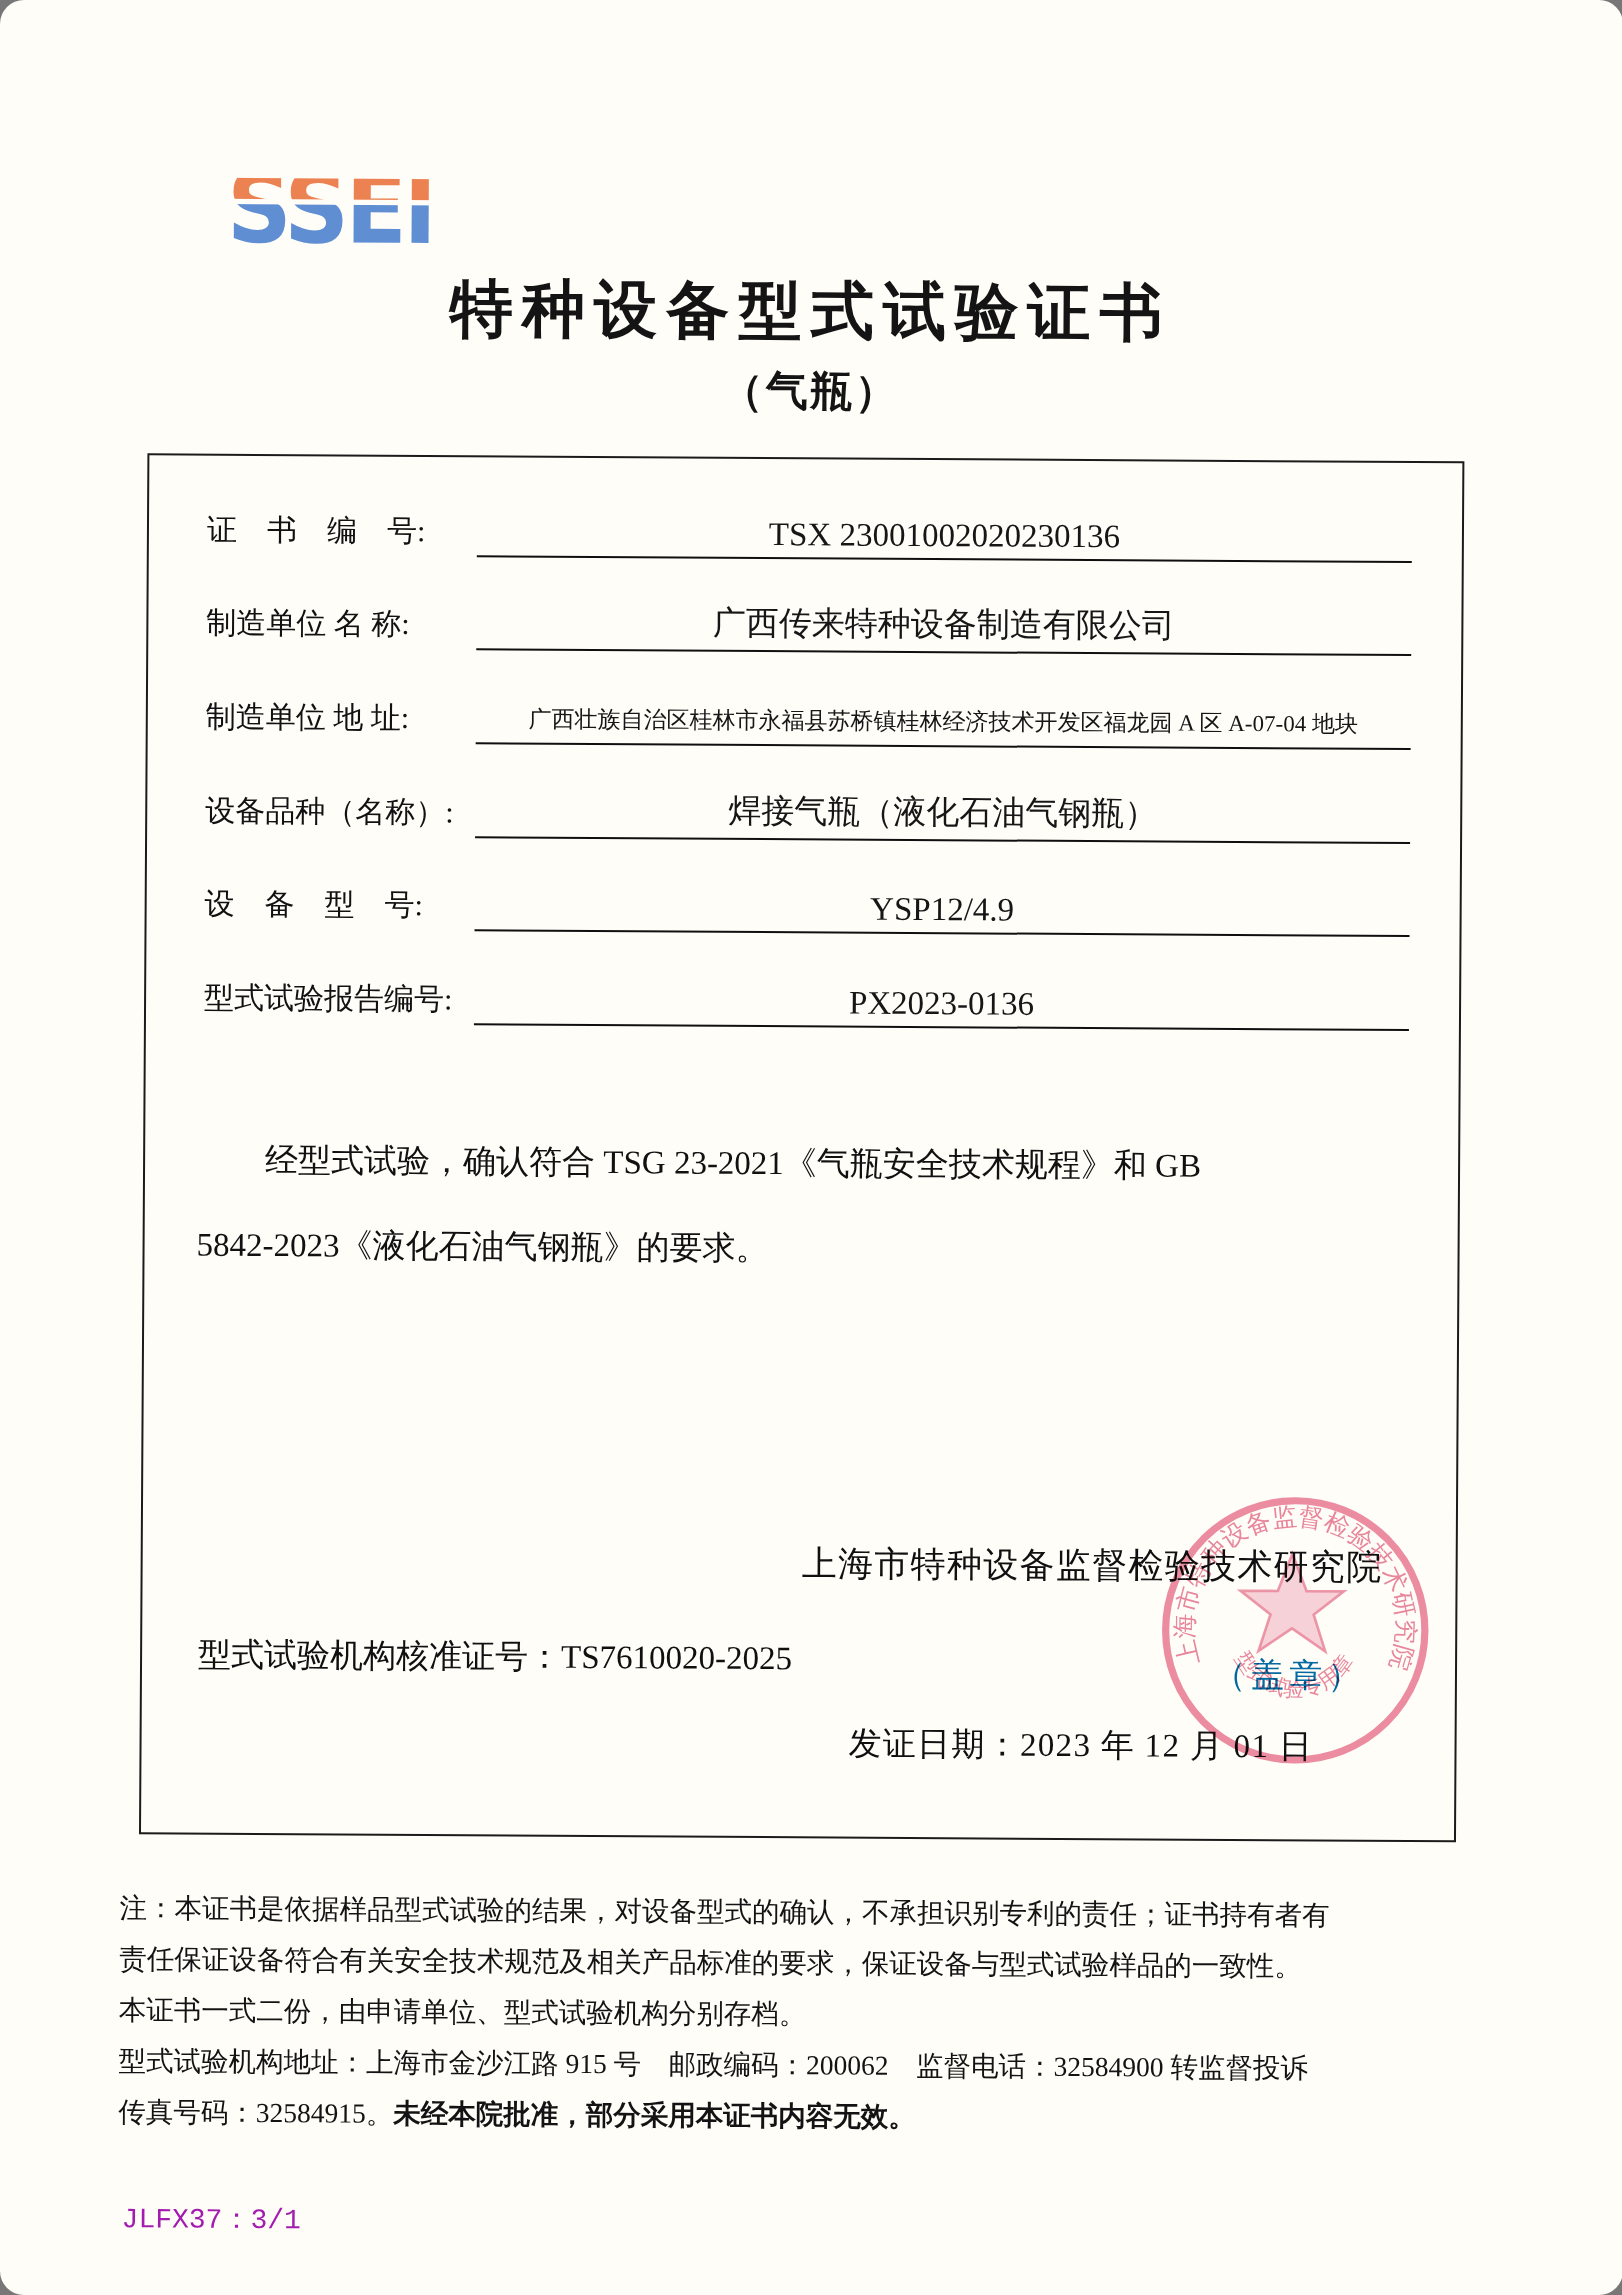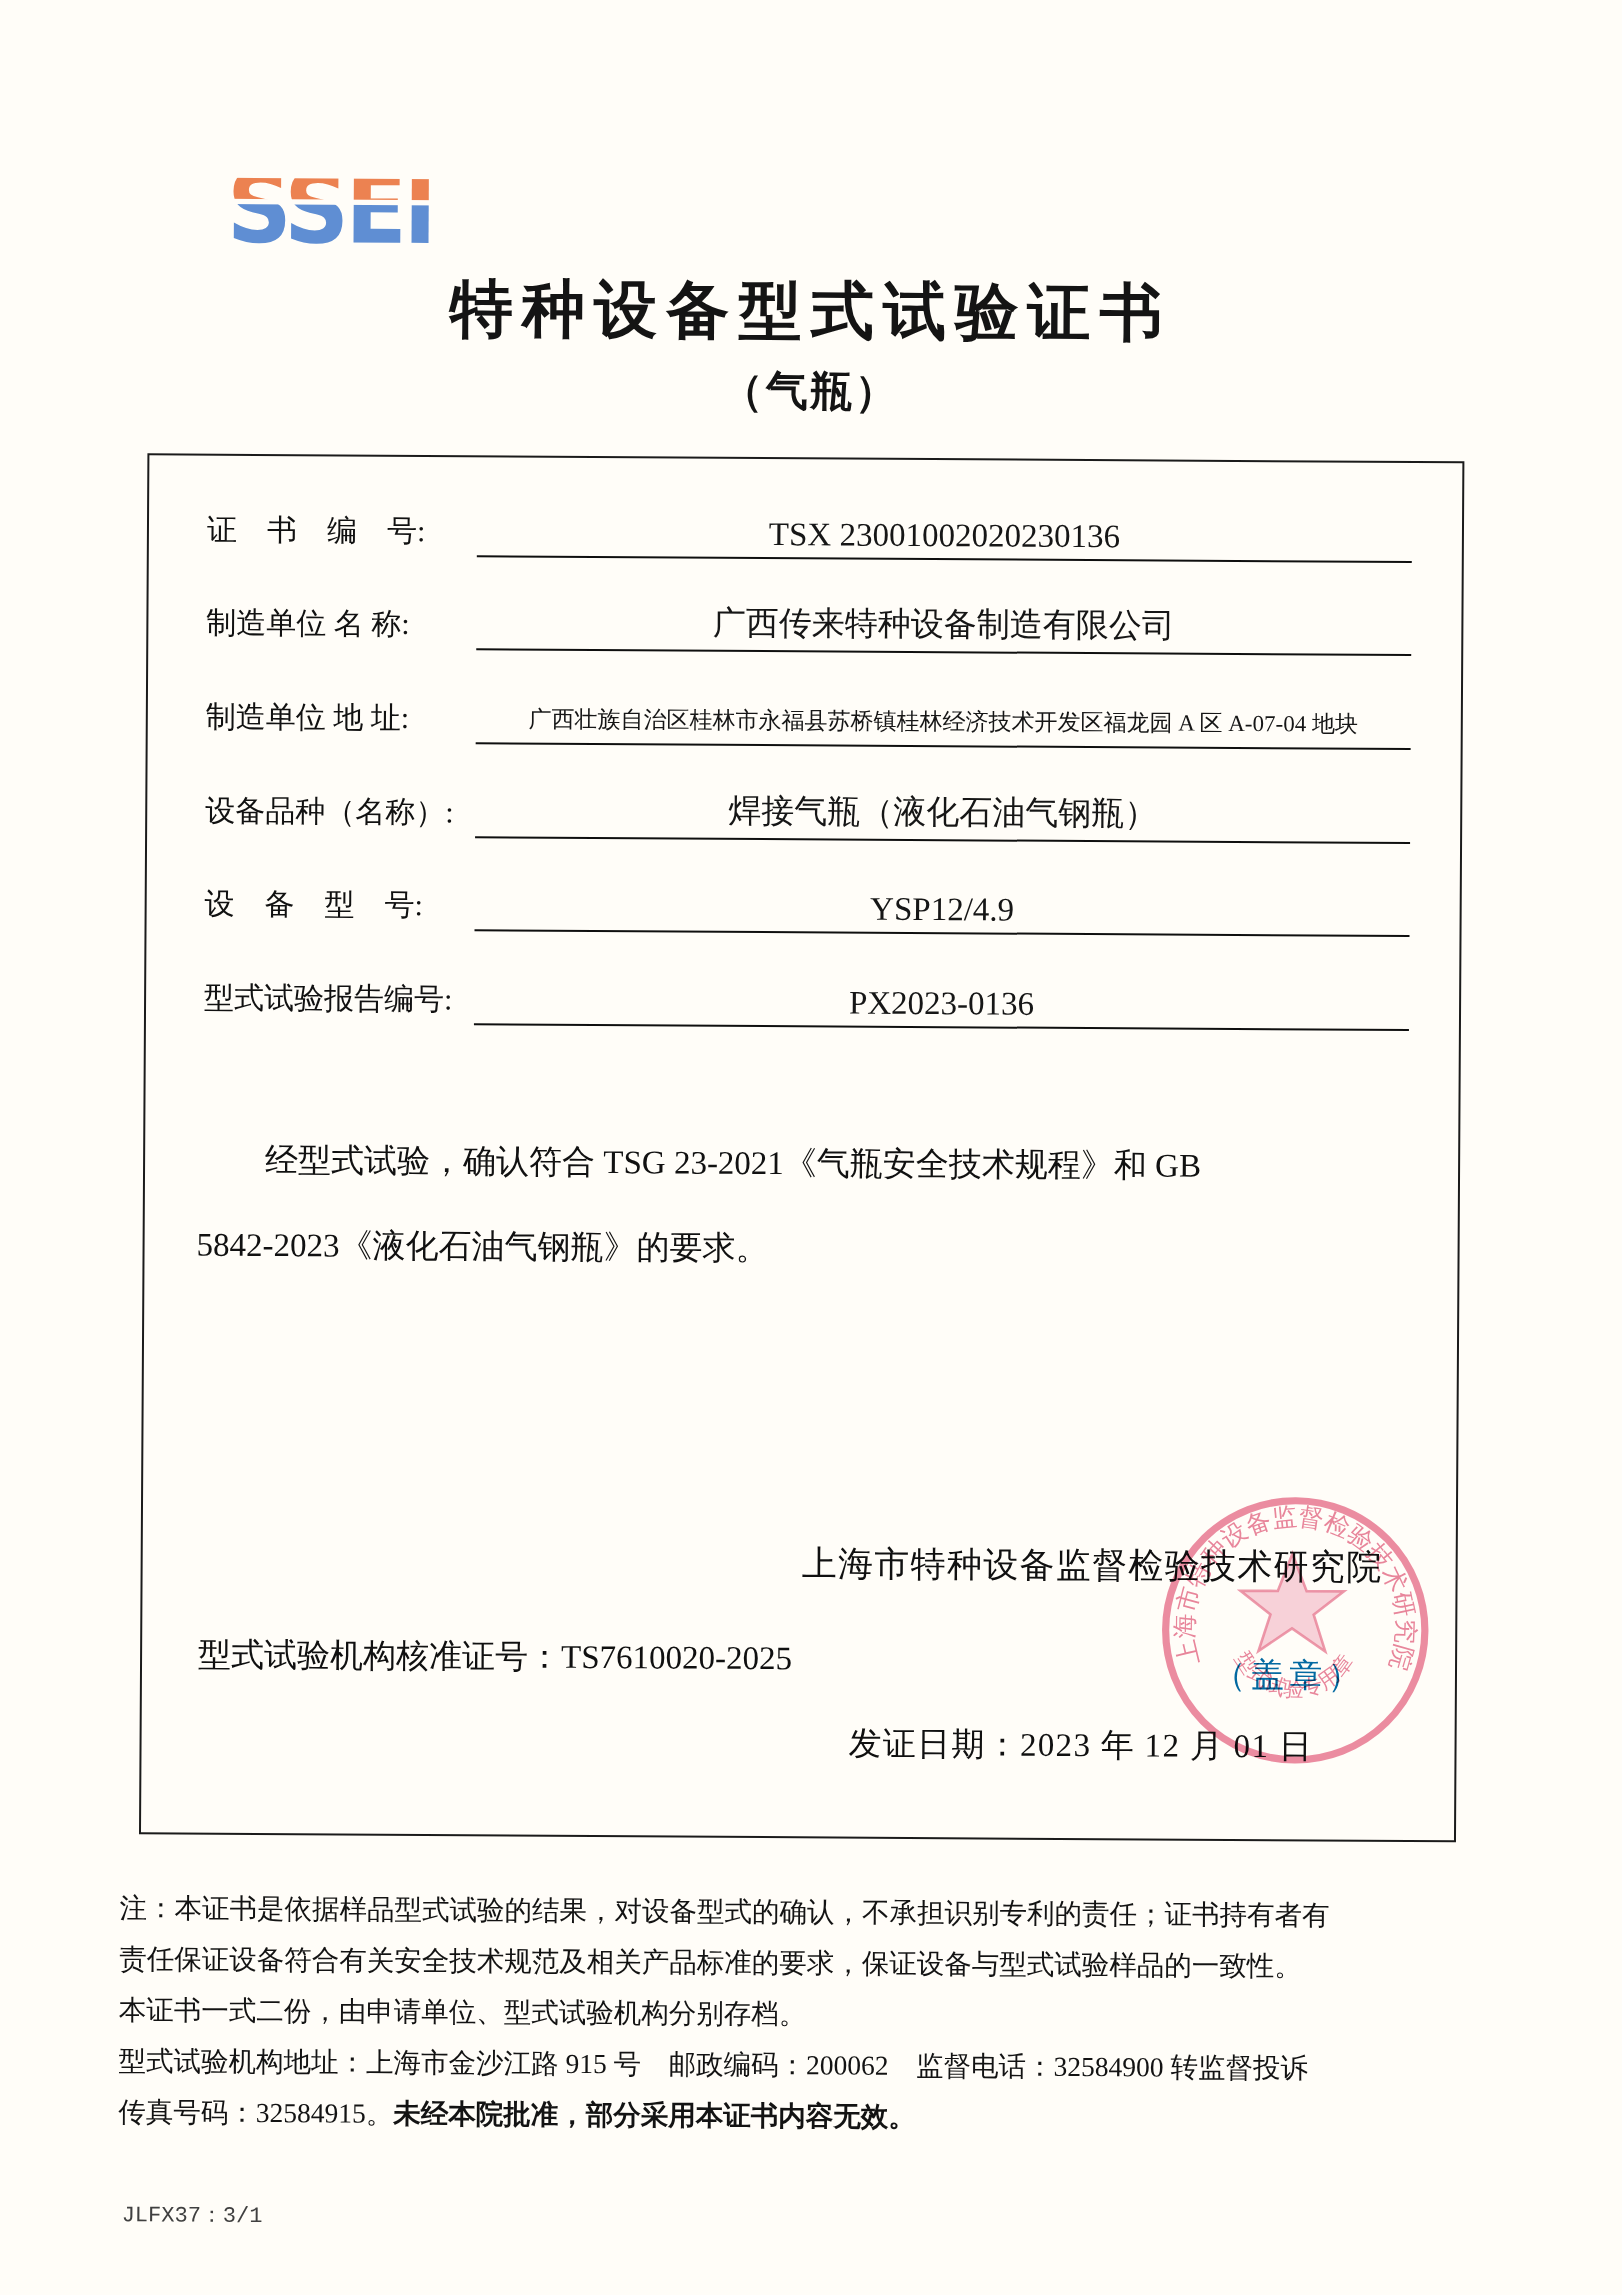--- a/index.html
+++ b/index.html
@@ -1,18 +1,18 @@
 <!DOCTYPE html>
 <html style="font-size:10.5px"><head>
 <meta charset="utf-8">
 <style>
   html,body{margin:0;padding:0;background:#777;}
   .page{
     position:relative;width:1623px;height:2295px;background:#fffdf8;
-    overflow:hidden;font-family:"Liberation Serif",serif;color:#161616;
+    overflow:hidden;font-family:"Liberation Serif",serif;color:#161616;border-radius:24px;
   }
   .scan{position:absolute;left:0;top:0;width:1623px;height:2295px;
     transform:rotate(0.35deg);transform-origin:262px 196px;}
 
   
   .logo{position:absolute;left:227px;top:156px;width:275px;height:111px;}
   .logo .slice{
     position:absolute;left:0;top:0;width:100%;height:105px;
     font-family:"DejaVu Sans",sans-serif;font-weight:900;
     font-size:98px;line-height:105px;letter-spacing:-3.9px;
@@ -72,21 +72,21 @@
 
   
   .notes{
     position:absolute;left:130px;top:1883px;width:1370px;
     font-size:27.5px;line-height:51px;color:#131313;
   }
   .notes .bold{font-weight:bold;}
 
   .formcode{
     position:absolute;left:134px;top:2200px;
-    font-family:"Liberation Mono",monospace;font-size:22px;color:#404040;
+    font-family:"Liberation Mono",monospace;font-size:28px;color:#a21caf;
   }
 </style>
 </head>
 <body>
 
 <div class="page">
   <div class="scan">
 
     <div class="logo">
       <div class="slice orange">SSEI</div>

